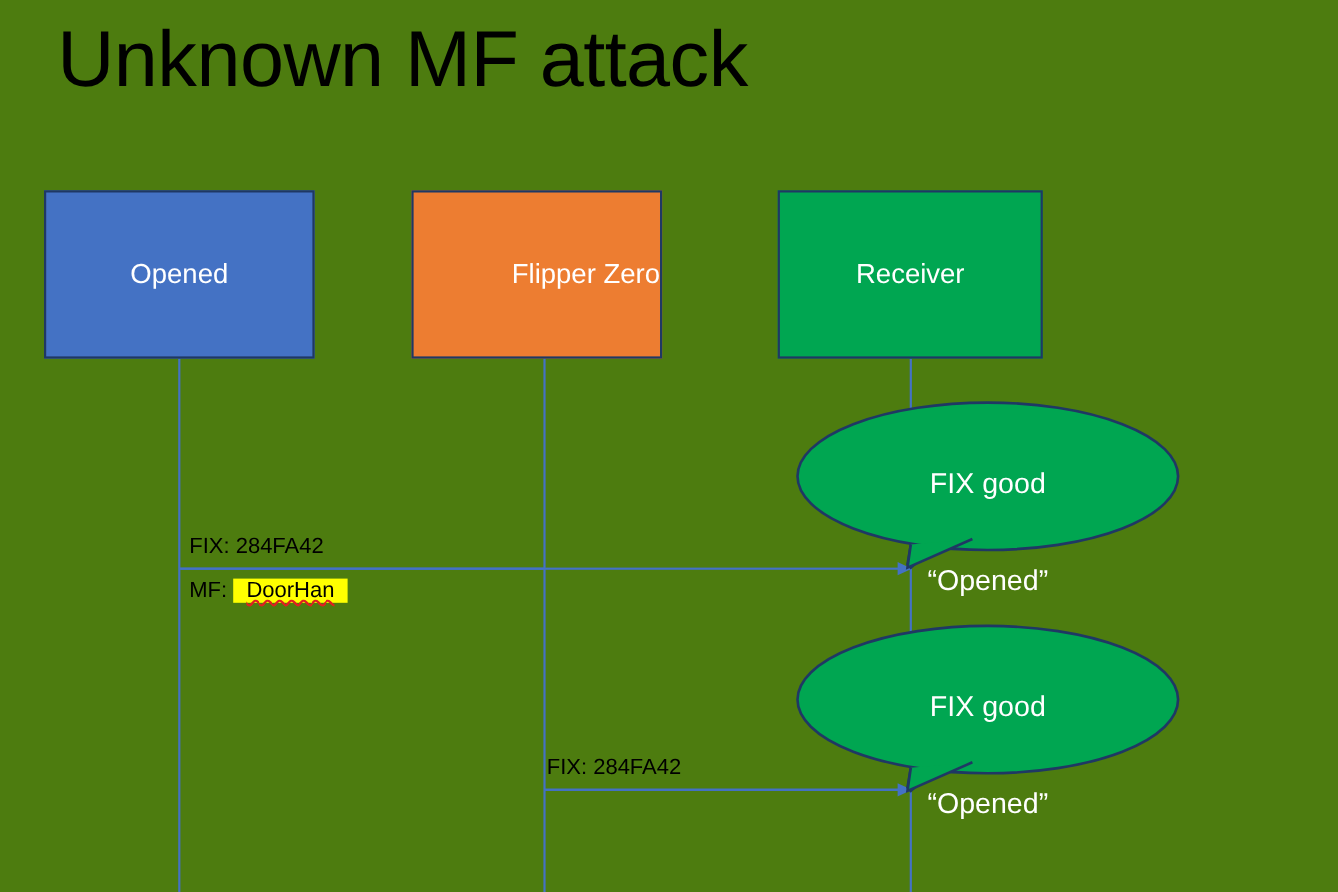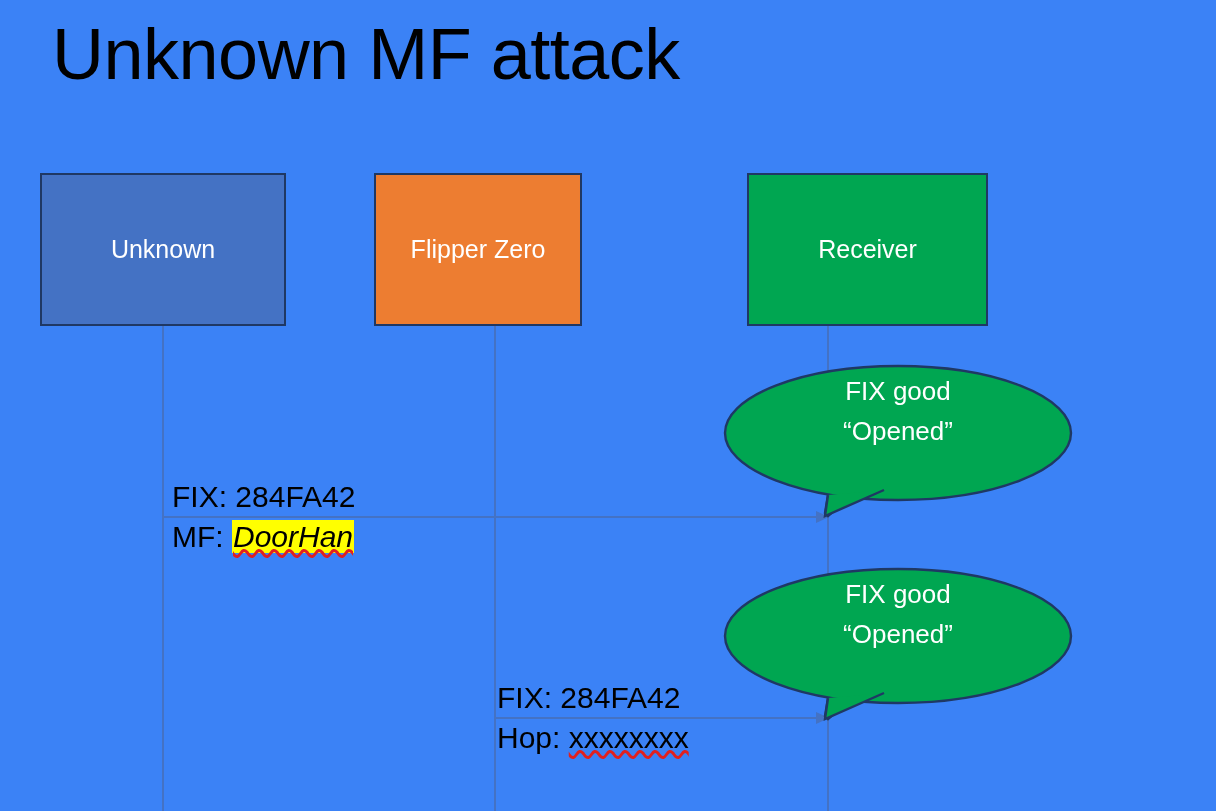--- a/index.html
+++ b/index.html
@@ -9,21 +9,21 @@
     background: #ffffff;
   }
   body {
     font-family: "Liberation Sans", sans-serif;
     -webkit-font-smoothing: antialiased;
   }
   #slide {
     position: relative;
     width: 1216px;
     height: 811px;
-    background: #3b82f6;
+    background: #4d7c0f;
     overflow: hidden;
   }
 
   
   #slide-title {
     position: absolute;
     left: 52px;
     top: 8px;
     width: 900px;
     height: 92px;
@@ -61,28 +61,28 @@
     line-height: 1.1;
     text-align: center;
   }
   #box-remote {
     left: 40px;  top: 173px;
     width: 246px; height: 153px;
     background: #4472C4;
   }
   #box-flipper {
     left: 374px; top: 173px;
-    width: 208px; height: 153px;
+    width: 228px; height: 153px;
     background: #ED7D31;
+    justify-content: flex-end;
   }
   #box-receiver {
     left: 707px; top: 173px;
     width: 241px; height: 153px;
     background: #00A651;
-    margin-left: 40px;
   }
 
   
   .msg-arrow {
     position: absolute;
     height: 1.6px;
     background: #4472C4;
   }
   .msg-arrow::after {
     content: "";
@@ -102,33 +102,32 @@
     position: absolute;
     height: 1.6px;
     background: #4472C4;
   }
   #rule-1 { left: 163px; top: 516px; width: 332px; }
   #rule-2 { left: 495px; top: 717px; width: 332px; }
 
   
   .msg-labels {
     position: absolute;
-    font-size: 30px;
+    font-size: 20px;
     line-height: 40px;
     color: #000000;
     white-space: nowrap;
   }
   #labels-1 { left: 172px; top: 477px; }
   #labels-2 { left: 497px; top: 678px; }
   .msg-labels .line { height: 40px; }
 
   .hl {
     background: #FFFF00;
-    padding: 0 1px;
-    font-style: italic;
+    padding: 0 12px;
   }
   .sq {
     
     text-decoration: underline;
     text-decoration-color: #E02020;
     text-decoration-style: wavy;
     text-decoration-skip-ink: none;
     text-underline-offset: 2px;
   }
 
@@ -152,35 +151,35 @@
     position: absolute;
     left: 0;
     top: 7px;
     width: 348px;
     text-align: center;
     color: #FFFFFF;
     font-size: 26px;
     line-height: 40px;
     pointer-events: none;
   }
-  .callout .callout-text .line { height: 40px; }
+  .callout .callout-text .line { height: 40px; margin-top: 48px; }
 </style>
 </head>
 <body>
 
 <div id="slide">
 
   <div id="slide-title">Unknown MF attack</div>
 
   <div class="lifeline remote"></div>
   <div class="lifeline flipper"></div>
   <div class="lifeline receiver"></div>
 
   <div class="actor-box" id="box-remote">
-    <span>Unknown</span>
+    <span>Opened</span>
   </div>
   <div class="actor-box" id="box-flipper">
     <span>Flipper Zero</span>
   </div>
   <div class="actor-box" id="box-receiver">
     <span>Receiver</span>
   </div>
 
   <div class="msg-rule" id="rule-1"></div>
   <div class="msg-arrow" id="arrow-1"></div>
@@ -194,24 +193,20 @@
       <span class="hl sq">DoorHan</span>
     </div>
   </div>
 
   <div class="msg-rule" id="rule-2"></div>
   <div class="msg-arrow" id="arrow-2"></div>
   <div class="msg-labels" id="labels-2">
     <div class="line">
       <span>FIX:</span>
       <span>284FA42</span>
-    </div>
-    <div class="line">
-      <span>Hop:</span>
-      <span class="sq">xxxxxxxx</span>
     </div>
   </div>
 
   <div class="callout" id="callout-1">
     <svg viewBox="0 0 348 160">
       <path d="M 104 131
                L 101 149
                L 104 152
                L 145 116
                L 160 126

